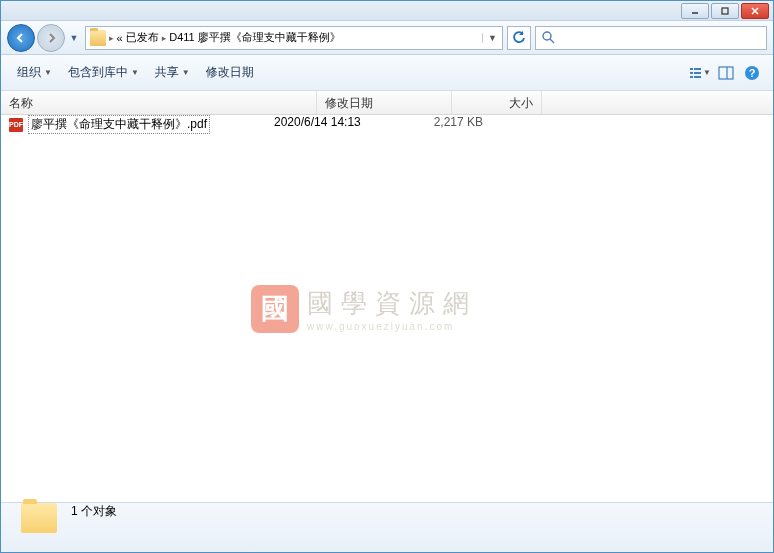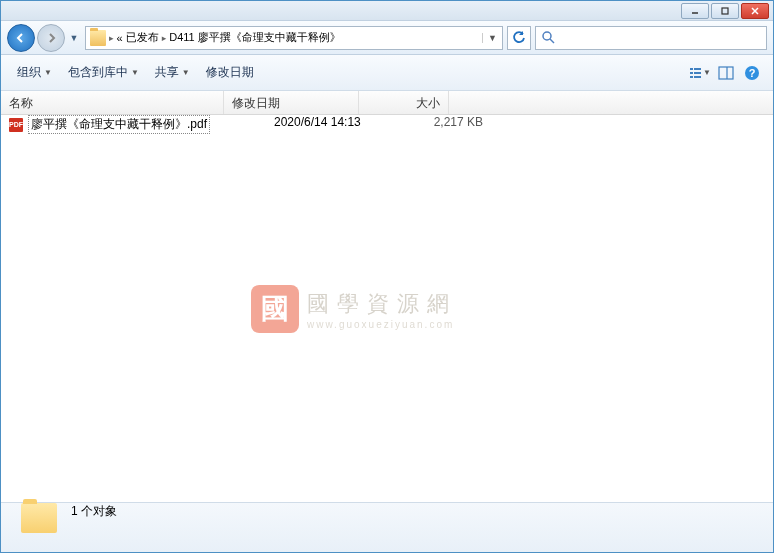--- a/index.html
+++ b/index.html
@@ -27,36 +27,36 @@
 .searchbox svg { flex-shrink: 0; }
 
 .toolbar { height: 36px; background: linear-gradient(#f8fbfe, #e8f0f8); display: flex; align-items: center; padding: 0 10px; gap: 4px; font-size: 12px; border-bottom: 1px solid #d0dce8; }
 .tbitem { display: flex; align-items: center; gap: 3px; cursor: pointer; padding: 3px 6px; color: #1a3050; }
 .tbitem .dd { font-size: 8px; color: #555; }
 .tb-spacer { flex: 1; }
 .tbicon { width: 22px; height: 22px; display: flex; align-items: center; justify-content: center; color: #2070c0; cursor: pointer; font-size: 14px; }
 
 .columns { height: 24px; background: linear-gradient(#fdfdfd, #f0f0f0); display: flex; font-size: 12px; border-bottom: 1px solid #d8d8d8; }
 .col { padding: 4px 8px; border-right: 1px solid #e0e0e0; color: #333; }
-.col.name { width: 223px; }
+.col.name { width: 316px; }
 .col.date { width: 135px; }
 .col.size { width: 90px; text-align: right; }
 
 .filelist { height: 390px; overflow: auto; position: relative; }
 .filerow { display: flex; align-items: flex-start; font-size: 12px; height: 22px; }
 .filerow .name { width: 265px; padding-left: 8px; display: flex; align-items: center; gap: 5px; }
 .filerow .date { width: 135px; padding-left: 8px; color: #000000; }
 .filerow .size { width: 90px; text-align: right; padding-right: 8px; color: #555; }
 .pdf-icon { width: 14px; height: 14px; background: #d03020; color: #fff; font-size: 7px; font-weight: bold; display: flex; align-items: center; justify-content: center; border-radius: 1px; }
 .fname { border: 1px dotted #888; padding: 0 2px; }
 
 .watermark { position: absolute; top: 170px; left: 250px; display: flex; align-items: center; gap: 8px; opacity: 0.5; pointer-events: none; }
 .wm-icon { width: 48px; height: 48px; background: #e85030; border-radius: 8px; color: #fff; display: flex; align-items: center; justify-content: center; font-size: 28px; font-weight: bold; }
 .wm-text { color: #b0a898; }
-.wm-text .zh { font-size: 22px; letter-spacing: 8px; }
+.wm-text .zh { font-size: 26px; letter-spacing: 8px; }
 .wm-text .en { font-size: 10px; letter-spacing: 2px; color: #c0b8a8; }
 
 .statusbar { position: absolute; bottom: 0; left: 0; right: 0; height: 50px; background: linear-gradient(#f4f8fc, #e8f0f8); border-top: 1px solid #d0dce8; display: flex; padding: 0 20px; gap: 14px; font-size: 12px; }
 .bigfolder { width: 36px; height: 30px; background: linear-gradient(#ffe9a8, #f8d070); border-radius: 2px; position: relative; }
 .bigfolder::before { content: ""; position: absolute; top: -4px; left: 2px; width: 14px; height: 5px; background: #f8d070; border-radius: 2px 2px 0 0; }
 </style>
 </head>
 <body>
 
 <div class="titlebar">

